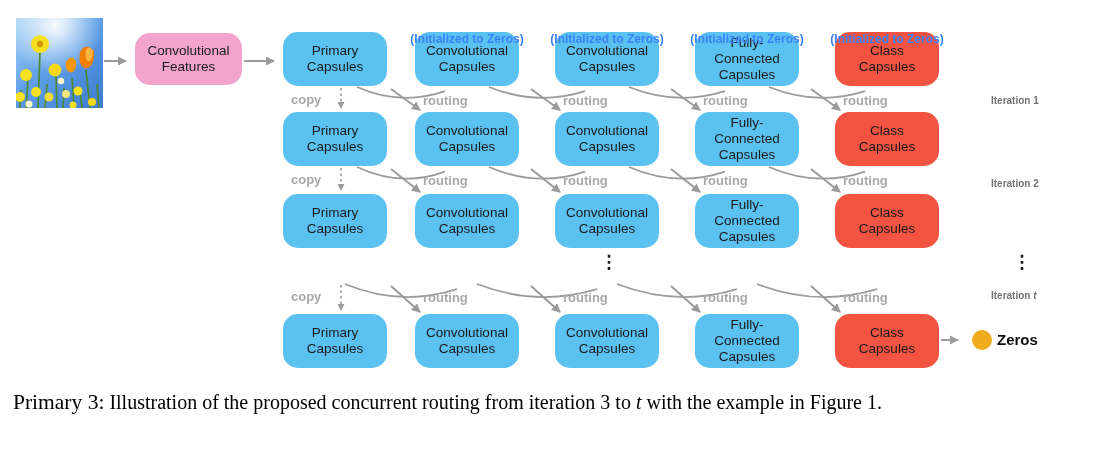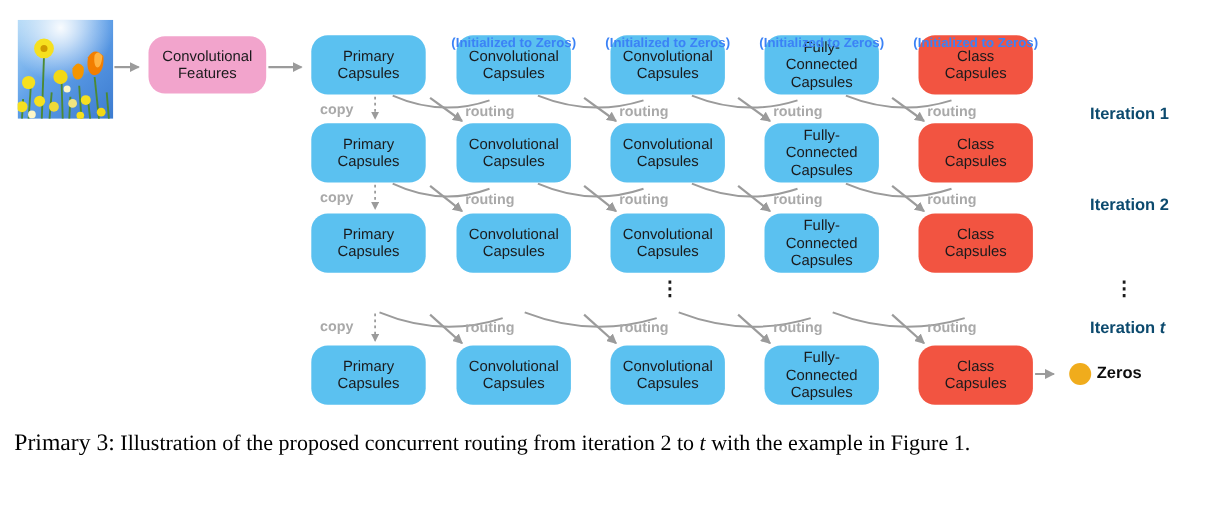--- a/index.html
+++ b/index.html
@@ -8,21 +8,21 @@
   #arrow-layer{position:absolute;left:0;top:0;}
   .box{position:absolute;width:104px;height:54px;border-radius:15px;
        display:flex;align-items:center;justify-content:center;text-align:center;
        font-size:13.5px;line-height:16px;color:#1a1a1c;white-space:pre-line;}
   .feature-box{position:absolute;left:135px;top:33px;width:107px;height:52px;border-radius:15px;
        display:flex;align-items:center;justify-content:center;text-align:center;
        font-size:13.5px;line-height:16px;color:#1a1a1c;white-space:pre-line;}
   .init-label{position:absolute;transform:translateX(-50%);white-space:nowrap;
        font-size:12px;font-weight:700;color:#3b82f6;margin-top:23px;}
   .glabel{position:absolute;font-size:13px;font-weight:700;color:#a9a9a9;white-space:nowrap;}
-  .iter-label{position:absolute;font-size:15px;font-weight:700;color:#0c4a6e;white-space:nowrap;}
+  .iter-label{position:absolute;font-size:10px;font-weight:700;color:#737373;white-space:nowrap;}
   .ellipsis{position:absolute;transform:translateX(-50%);font-size:18px;font-weight:700;
        color:#1c1c1c;line-height:1;}
   .logits-dot{position:absolute;left:972px;top:330px;width:20px;height:20px;border-radius:50%;}
   .logits-label{position:absolute;left:997px;top:331px;font-size:15px;font-weight:700;color:#0c0c0c;}
   .flower{position:absolute;left:16px;top:18px;}
   .caption{position:absolute;left:13px;top:391px;width:1078px;
        font-family:"Liberation Serif",serif;color:#000;font-size:20px;line-height:23px;}
   .cap-label{font-size:21.5px;}
 </style>
 </head>
@@ -188,16 +188,16 @@
       <div class="iter-label" style="left: 991px; top: 290px;"><span>Iteration </span><i>t</i></div>
     </div>
 
   <div class="ellipsis" style="left:609px;top:253px;">⋮</div>
   <div class="ellipsis" style="left:1022px;top:253px;">⋮</div>
 
   <div class="logits-dot" style="background: rgb(240, 172, 28);"></div>
   <div class="logits-label">Zeros</div>
 
   <div class="caption">
-    <span class="cap-label">Primary 3:</span><span> Illustration of the proposed concurrent routing from iteration 2 to </span><i>t</i><span> with the example in Figure 1.</span><br>
+    <span class="cap-label">Primary 3:</span><span> Illustration of the proposed concurrent routing from iteration 3 to </span><i>t</i><span> with the example in Figure 1.</span><br>
   </div>
 
 </div>
 
 </body></html>

